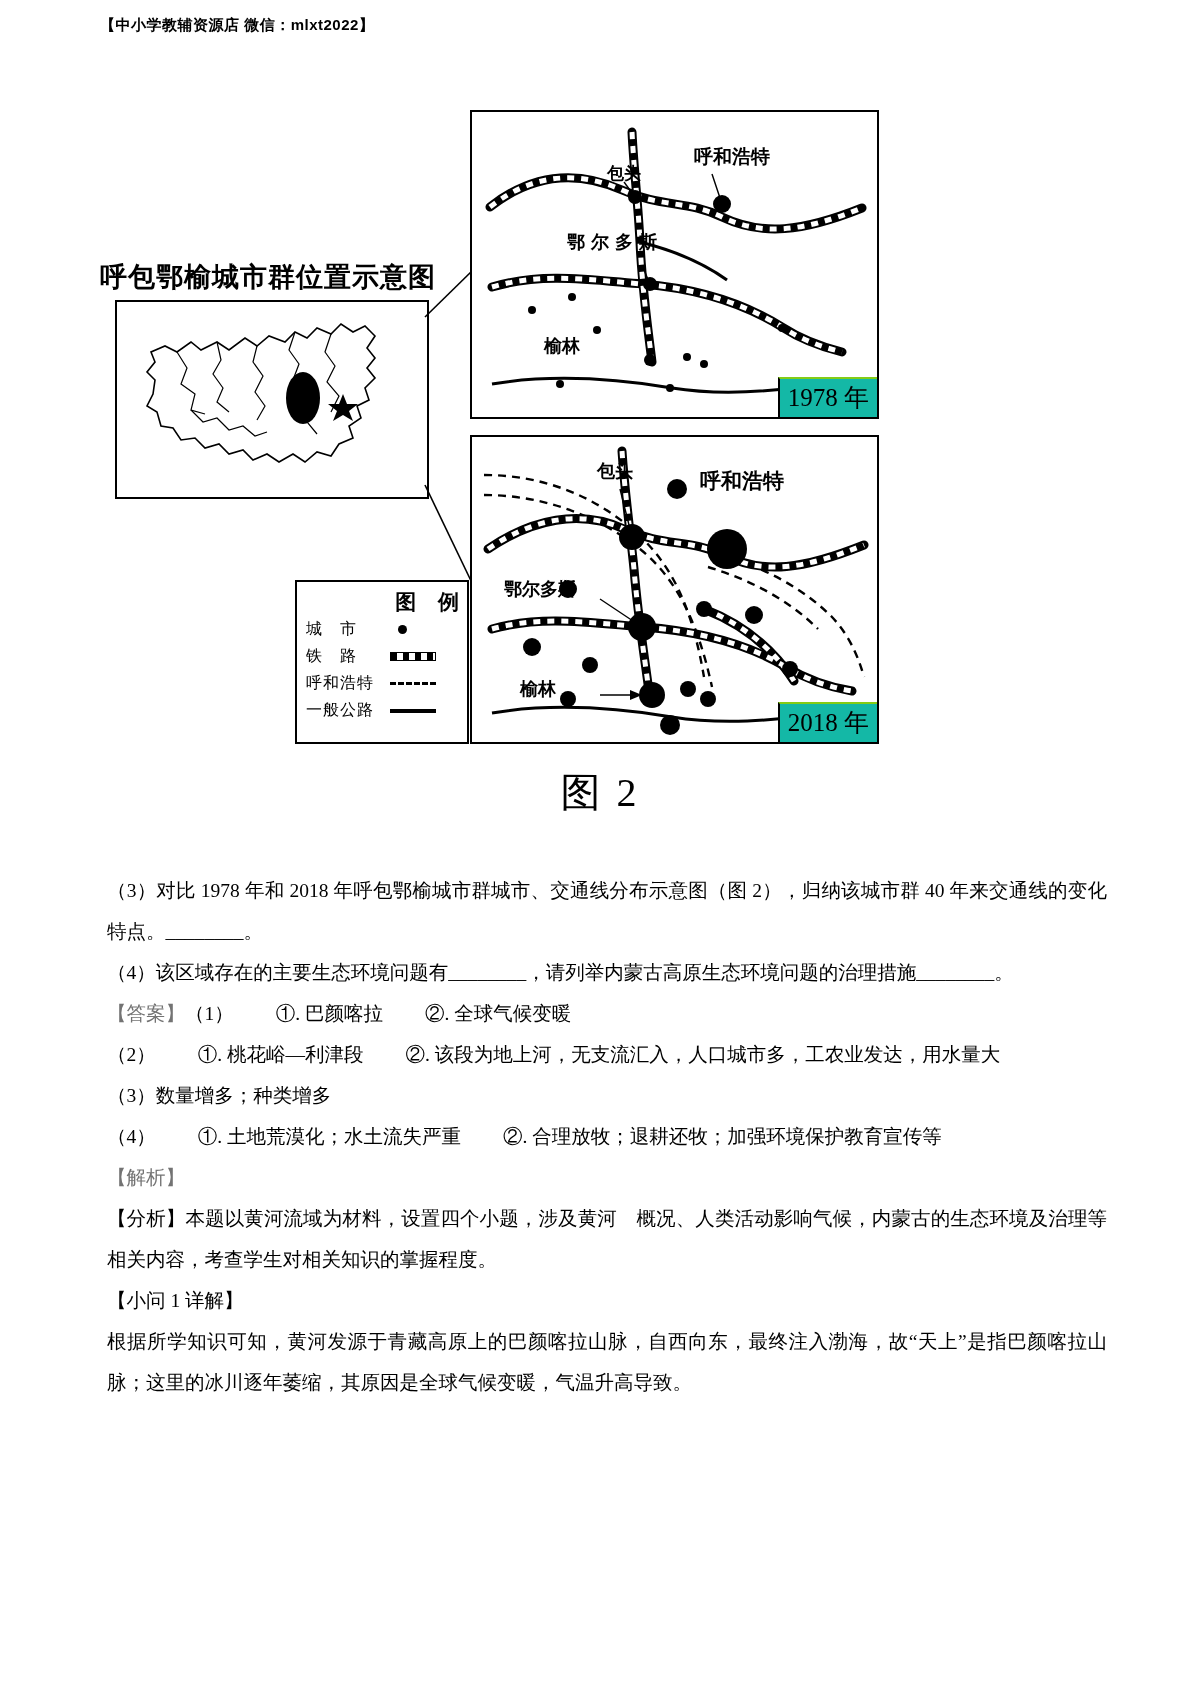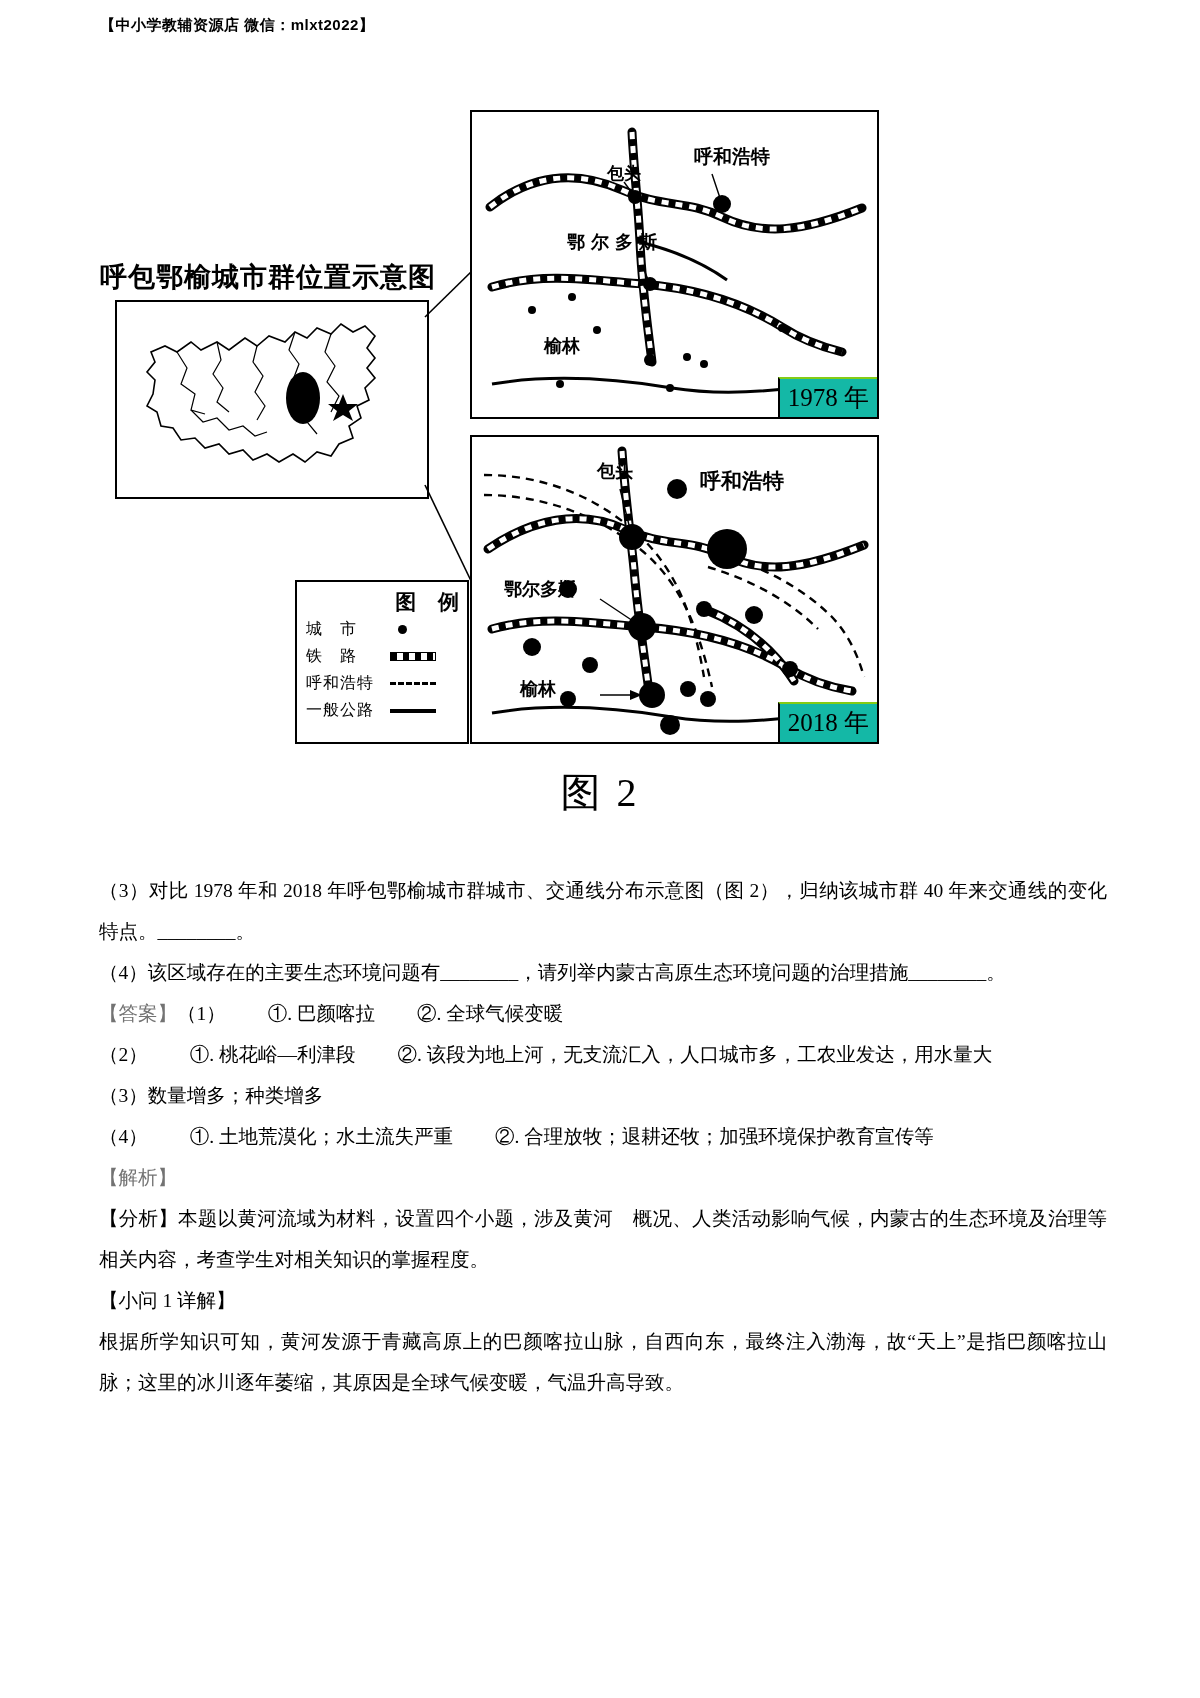--- a/index.html
+++ b/index.html
@@ -142,21 +142,21 @@
   
   .body-text {
     position: absolute;
     left: 95px;
     top: 870px;
     width: 1012px;
     font-size: 19.5px;
     line-height: 41px;
   }
   .body-text p {
-    margin: 0 0 0 4px;
+    margin: 0 0 0 12px;
     text-align: justify;
   }
   .blue { color: #737373; }
   .sp { display: inline-block; width: 42px; }
 </style>
 </head>
 <body>
 
 <div class="page">
 

